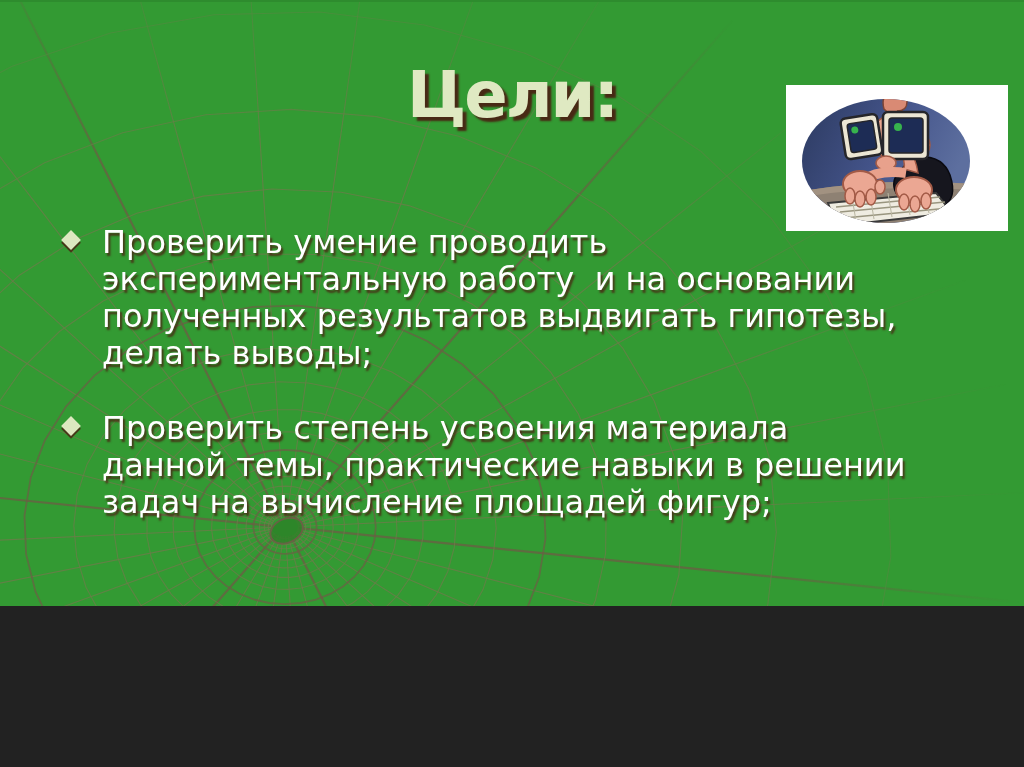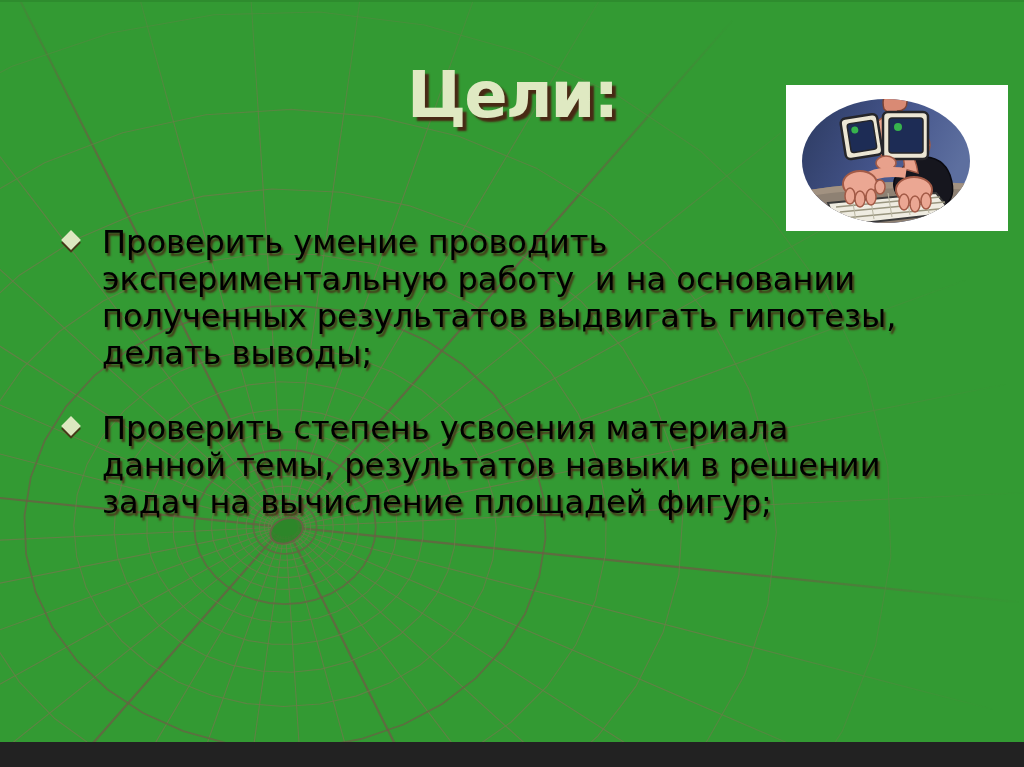--- a/index.html
+++ b/index.html
@@ -1,18 +1,18 @@
 <!DOCTYPE html>
 <html><head>
 <meta charset="utf-8">
 <style>
   html,body{margin:0;padding:0;background:#222;}
   .slide{
     position:relative;
-    width:1024px;height:742px;
+    width:1024px;height:606px;
     overflow:hidden;
     background:#339a33;
     border-top:2px solid #2e8c2e;
     box-sizing:border-box;
     font-family:"DejaVu Sans","Liberation Sans",sans-serif;
   }
   svg.web{
     position:absolute;left:0;top:0;width:1024px;height:767px;
     -webkit-mask-image:radial-gradient(ellipse 1000px 860px at 285px 525px, #000 0%, #000 45%, transparent 74%);
     mask-image:radial-gradient(ellipse 1000px 860px at 285px 525px, #000 0%, #000 45%, transparent 74%);
@@ -41,21 +41,21 @@
     position:absolute;left:2px;top:9px;
     width:14px;height:14px;
     background:#dde8c0;
     transform:rotate(45deg);
     box-shadow:2px 2px 0 rgba(74,32,18,0.8);
   }
   .btext{
     display:block;
     white-space:pre-wrap;
     font-size:32px;line-height:37px;font-weight:400;
-    color:#000000;
+    color:#ffffff;
     text-shadow:2px 3px 2px rgba(74,32,18,0.8);
   }
 </style>
 </head>
 <body>
 
 <div class="slide">
 
   <svg class="web" id="web" xmlns="http://www.w3.org/2000/svg" viewBox="0 0 1024 767">
       <line x1="298.8993209019541" y1="526.1193091381514" x2="1277.8086358538662" y2="626.7553761955814" stroke="#6b5f45" stroke-width="2.2" opacity="0.78"></line>
@@ -175,18 +175,18 @@
     <li>
       <span class="diamond"></span>
       <span class="btext">Проверить умение проводить
 экспериментальную работу  и на основании
 полученных результатов выдвигать гипотезы,
 делать выводы;</span>
     </li>
     <li>
       <span class="diamond"></span>
       <span class="btext">Проверить степень усвоения материала
-данной темы, результатов навыки в решении
+данной темы, практические навыки в решении
 задач на вычисление площадей фигур;</span>
     </li>
   </ul>
 
 </div>
 
 </body></html>

